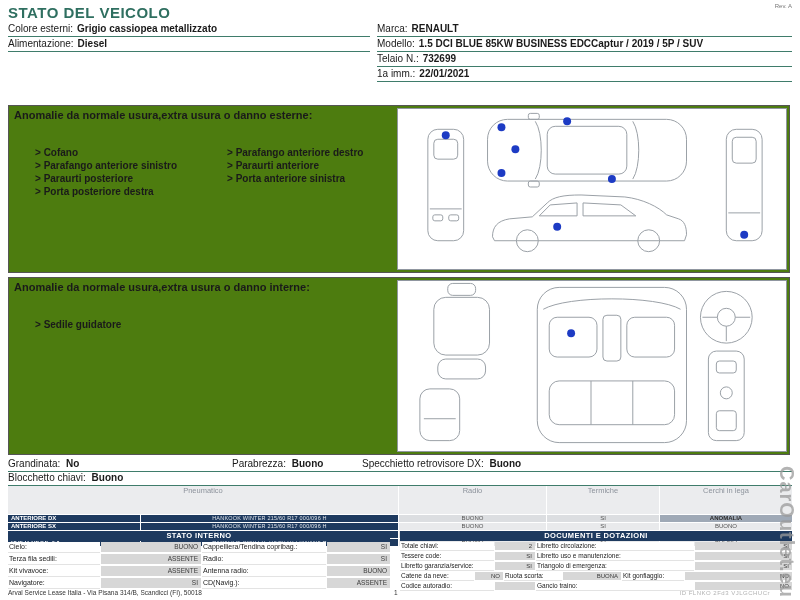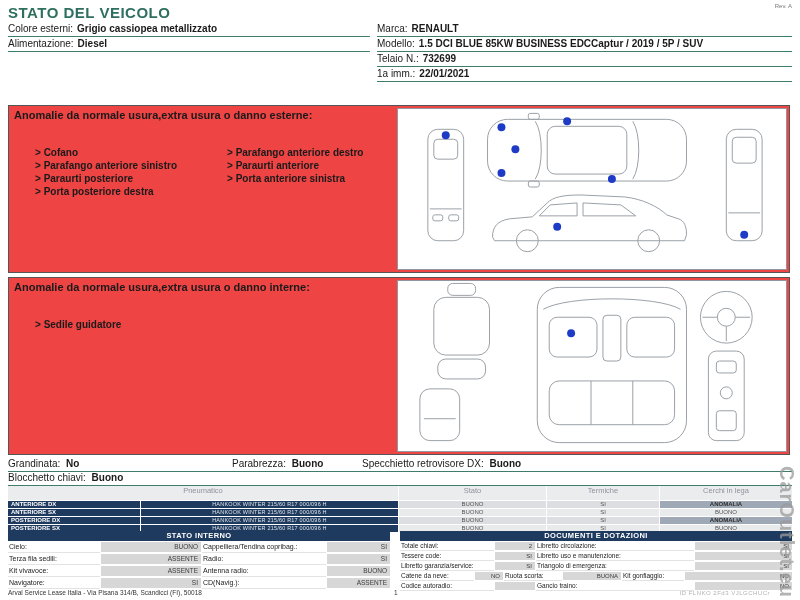--- a/index.html
+++ b/index.html
@@ -12,21 +12,21 @@
 
   .info-col{position:absolute;top:22px;}
   .info-left{left:8px;width:362px;}
   .info-right{left:377px;width:415px;}
   .irow{display:flex;border-bottom:1px solid #3f7c6b;font-size:10px;line-height:11px;
         padding:1px 0 2px 0;}
   .irow .l{margin-right:4px;white-space:nowrap;}
   .irow .v{font-weight:bold;}
   .irow .wrapval{max-width:295px;}
 
-  .box{position:absolute;left:8px;width:782px;border:1px solid #555;box-sizing:border-box;background:#ef4444;}
+  .box{position:absolute;left:8px;width:782px;border:1px solid #555;box-sizing:border-box;background:#4d7c0f;}
   .box-ext{top:105px;height:168px;}
   .box-int{top:277px;height:178px;}
   .box-heading{position:absolute;left:5px;top:3px;font-size:11px;font-weight:bold;}
   .anom{position:absolute;top:22px;margin:18px;padding:0;list-style:none;font-size:10px;line-height:13px;font-weight:bold;}
   .anom li::before{content:"> ";}
   .anom-c1{left:8px;}
   .anom-c2{left:200px;}
   .diagram-frame{position:absolute;top:2px;right:2px;border:1px solid #9096a0;
                  box-sizing:border-box;background:#fff;}
   .frame-ext{width:390px;height:162px;}
@@ -36,21 +36,21 @@
   .cond{position:absolute;left:8px;width:784px;display:flex;border-bottom:1px solid #3f7c6b;
         font-size:10px;line-height:11px;padding-bottom:2px;}
   .cond1{top:458px;}
   .cond2{top:472px;}
   .pair .l{margin-right:3px;}
   .pair .v{font-weight:bold;}
   .p1{width:224px;}.p2{width:130px;}.p3{width:218px;}.p4{flex:1;}
 
   .tyres{position:absolute;left:8px;top:486px;width:784px;display:grid;
          grid-template-columns:132px 257px 147px 112px 132px;gap:1px;background:#fff;}
-  .tyres .th{height:14px;line-height:10px;background:#ebecee;color:#8d939c;
+  .tyres .th{height:28px;line-height:10px;background:#ebecee;color:#8d939c;
              font-size:7.5px;text-align:center;}
   .th-span2{grid-column:1 / 3;}
   .tyres .td{height:7px;line-height:7px;font-size:6px;text-align:center;overflow:hidden;}
   .td.pos{background:#1e3a5f;color:#fff;text-align:left;padding-left:3px;font-weight:bold;font-size:6px;}
   .td.desc{background:#1e3a5f;color:#dde2e8;font-size:5.5px;letter-spacing:.2px;}
   .td.val{background:#e9eaec;color:#555;}
   .td.val-dk{background:#dcdee1;color:#555;}
   .td.anomalia{background:#9fa9b6;color:#2c2c2c;font-weight:bold;}
 
   .sec-block{position:absolute;top:531px;}
@@ -232,21 +232,21 @@
   </div>
   <div class="cond cond2">
     <span class="pair p1">
       <span class="l">Blocchetto chiavi:</span>
       <span class="v">Buono</span>
     </span>
   </div>
 
   <div class="tyres">
     <div class="th th-span2">Pneumatico</div>
-    <div class="th">Stato</div>
+    <div class="th">Radio</div>
     <div class="th">Termiche</div>
     <div class="th">Cerchi in lega</div>
 
     <div class="td pos">ANTERIORE DX</div>
     <div class="td desc">HANKOOK WINTER 215/60 R17 000/096 H</div>
     <div class="td val-dk td">BUONO</div>
     <div class="td val-dk td">SI</div>
     <div class="td anomalia">ANOMALIA</div>
 
     <div class="td pos">ANTERIORE SX</div>

